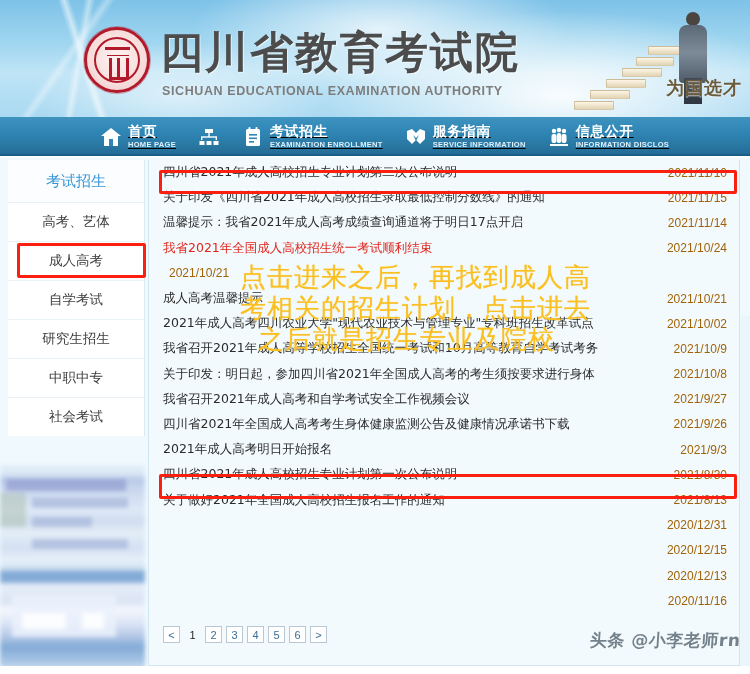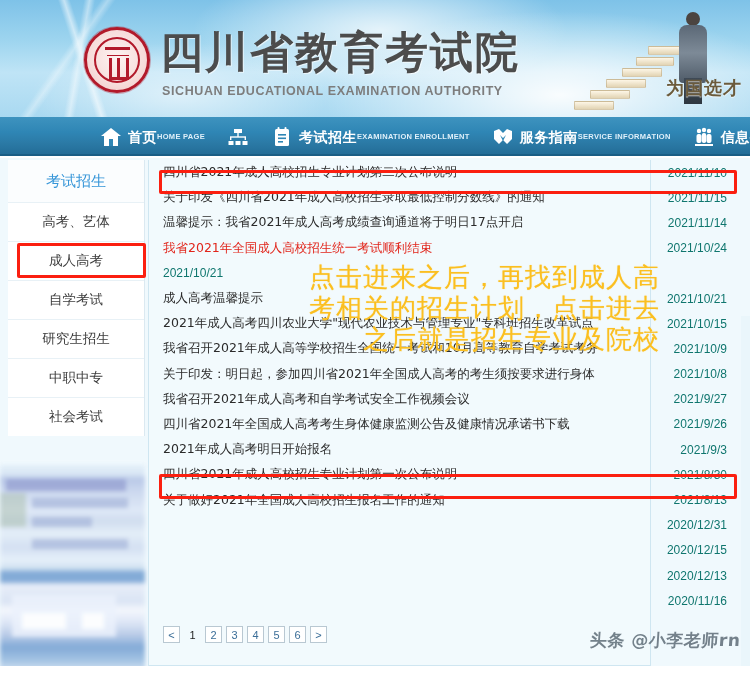--- a/index.html
+++ b/index.html
@@ -105,21 +105,21 @@
     background: linear-gradient(180deg, #3e93bf 0%, #2f86b5 40%, #2b7aa6 70%, #236d97 100%);
     border-bottom: 2px solid #1a5e85;
   }
   .nav-items { position: absolute; left: 100px; top: 0; height: 39px; display: flex; align-items: center; }
   .nav-item {
     display: flex; align-items: center; gap: 6px; margin-right: 22px; cursor: pointer;
     white-space: nowrap;
   }
   .nav-ico { width: 22px; height: 22px; flex: 0 0 22px; position: relative; }
   .nav-ico svg { display:block; }
-  .nav-txt { display: flex; line-height: 1; }
+  .nav-txt { display: flex; flex-direction: column; line-height: 1; text-decoration: underline; }
   .nav-cn { font-size: 14px; font-weight: bold; color: #ffffff; letter-spacing: 0.5px;
             font-family: "DejaVu Sans", sans-serif; }
   .nav-en { font-size: 7.5px; font-weight: bold; color: #dff0fa; letter-spacing: 0.3px; margin-top: 3px;
             font-family: "Liberation Sans", sans-serif; }
 
   
   .body-wrap {
     position: absolute; left: 0; top: 158px; width: 750px; height: 516px;
     background: #f0f9fd;
   }
@@ -154,38 +154,38 @@
   .side-blurred .blk.b2 { left:32px; top:33px; width:96px; height:10px; }
   .side-blurred .blk.b3 { left:32px; top:52px; width:60px; height:10px; }
   .side-blurred .blk.b4 { left:32px; top:74px; width:96px; height:10px; }
   .side-blurred .blk.b5 { left:0px; top:28px; width:26px; height:34px; background: rgba(170,190,170,0.5); }
   .side-blurred .blk.b6 { left:12px; top:130px; width:104px; height:42px; background: rgba(235,241,252,0.85); }
   .side-blurred .blk.b7 { left:22px; top:148px; width:44px; height:16px; background: rgba(255,255,255,0.9); }
   .side-blurred .blk.b8 { left:82px; top:148px; width:22px; height:16px; background: rgba(255,255,255,0.9); }
 
   
   .main {
-    position: absolute; left: 148px; top: 2px; width: 503px; height: 506px;
+    position: absolute; left: 148px; top: 2px; width: 592px; height: 506px;
     background: #f2fafd;
     border: 1px solid #cfe6f1; border-top: none;
   }
   .news-list { position: absolute; left: 0; top: 0; width: 592px; }
   .news-row {
     position: relative; height: 25.2px; display: flex; align-items: center;
     padding: 0 14px 0 14px;
   }
   .news-title {
     flex: 1 1 auto; font-size: 12.5px; color: #2b2b2b;
     font-family: "DejaVu Sans", sans-serif; white-space: nowrap; overflow: hidden;
     cursor: pointer;
   }
   .news-row.red .news-title { color: #e1251b; }
   .news-date {
-    flex: 0 0 auto; font-size: 12px; color: #0f766e;
-    font-family: "Liberation Sans", sans-serif; margin-left: 0; text-align: right;
+    flex: 0 0 auto; font-size: 12px; color: #a16207;
+    font-family: "Liberation Sans", sans-serif; margin-left: 6px; text-align: right;
   }
   
   .news-row.blurred .news-title { position: relative; color: transparent; }
 
   
   .redbox {
     position: absolute; border: 3px solid #fb1f10; border-radius: 2px;
     pointer-events: none;
   }
   #redbox-sidebar { left: 17px; top: 243px; width: 129px; height: 35px; }
@@ -217,21 +217,21 @@
   
   .annot {
     position: absolute; left: 240px; top: 262px; width: 420px;
     font-family: "DejaVu Sans", sans-serif;
     font-size: 26px; line-height: 31px; font-weight: normal;
     color: #fbbf20;
     letter-spacing: 1px;
     pointer-events: none;
     text-shadow: 0 0 1px rgba(251,191,32,0.6);
   }
-  .annot div { white-space: nowrap; text-align: right; }
+  .annot div { white-space: nowrap; }
   .annot .l3 { padding-left: 18px; font-family: Liberation Serif, serif; }
 
   
   .right-edge {
     position:absolute; right:0; top:158px; width:9px; height:516px; background:#eaf6fb;
   }
   .bottom-edge {
     position:absolute; left:0; bottom:0; width:750px; height:8px; background:#ffffff;
   }
 </style>
@@ -408,21 +408,21 @@
           </div>
           <div class="news-row">
             <div class="news-date">2021/10/21</div>
           </div>
           <div class="news-row">
             <div class="news-title">成人高考温馨提示</div>
             <div class="news-date">2021/10/21</div>
           </div>
           <div class="news-row">
             <div class="news-title">2021年成人高考四川农业大学"现代农业技术与管理专业"专科班招生改革试点</div>
-            <div class="news-date">2021/10/15</div>
+            <div class="news-date">2021/10/02</div>
           </div>
           <div class="news-row">
             <div class="news-title">我省召开2021年成人高等学校招生全国统一考试和10月高等教育自学考试考务</div>
             <div class="news-date">2021/10/9</div>
           </div>
           <div class="news-row">
             <div class="news-title">关于印发：明日起，参加四川省2021年全国成人高考的考生须按要求进行身体</div>
             <div class="news-date">2021/10/8</div>
           </div>
           <div class="news-row">

